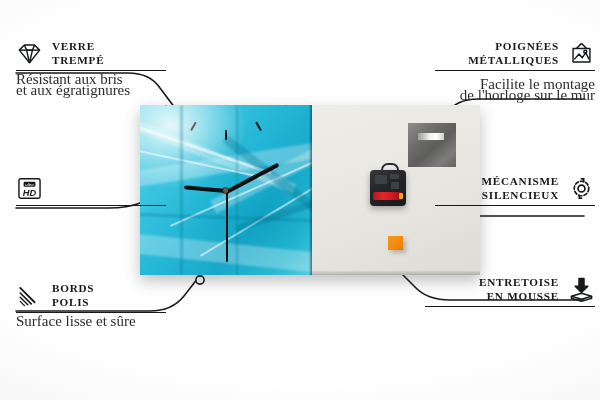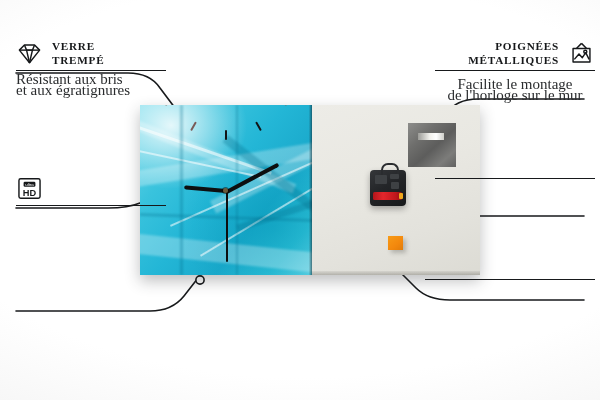--- a/index.html
+++ b/index.html
@@ -23,22 +23,22 @@
     font-size:11.2px;letter-spacing:.75px;line-height:13.2px;
     text-transform:uppercase;white-space:pre-line;
   }
   .feat.right .title{text-align:right;}
   .rule{height:1.3px;background:#17191b;margin-top:3px;}
   .sub{
     font-family:"Liberation Serif", serif;
     font-size:15px;line-height:10.4px;color:#2a2c2e;
     margin-top:3px;white-space:pre-line;
   }
-  .feat.right .sub{text-align:center;margin-top:8px;}
-  .ico{width:27px;height:27px;flex:0 0 27px;display:block;}
+  .feat.right .sub{text-align:right;margin-top:8px;}
+  .ico{width:27px;height:27px;flex:0 0 27px;display:block;font-style:italic;}
   .ico svg{display:block;width:100%;height:100%;}
 
   
   #photo{position:absolute;left:140px;top:105px;width:340px;height:170px;}
   #panelShadow{position:absolute;left:0;top:0;width:340px;height:170px;
     box-shadow:0 6px 14px rgba(40,44,48,.30);}
   
   #clock{position:absolute;left:0;top:0;width:172px;height:170px;overflow:hidden;
     background:
       radial-gradient(130% 110% at 18% 12%, rgba(255,255,255,.85) 0%, rgba(255,255,255,0) 34%),
@@ -189,20 +189,38 @@
           <rect x="3.5" y="4.5" width="25" height="23" rx="2" fill="none" stroke="#16181a" stroke-width="1.7"></rect>
           <rect x="9" y="8" width="14" height="6" rx="1.6" fill="#16181a"></rect>
           <text x="16" y="12.8" font-family="Liberation Sans, sans-serif" font-size="5.2" fill="#ffffff" text-anchor="middle">ultra</text>
           <text x="16" y="24.6" font-family="Liberation Sans, sans-serif" font-size="11" font-weight="bold" fill="#16181a" text-anchor="middle">HD</text>
         </svg>
       </span>
     </div>
     <div class="rule"></div>
   </div>
 
+  <div class="feat left" style="left:16px;top:282px;width:150px;">
+    <div class="hdr">
+      <span class="ico">
+        <svg viewBox="0 0 32 32">
+            <g stroke="#16181a" stroke-linecap="round" fill="none">
+          <path d="M5 7 L22 24" stroke-width="2.1"></path>
+              <path d="M5 13 L18 26" stroke-width="1.9"></path>
+          <path d="M5 18 L14 27" stroke-width="1.7"></path>
+              <path d="M5 23 L10 28" stroke-width="1.5"></path>
+        </g>
+          </svg>
+      </span>
+      <span class="title">BORDS
+POLIS</span>
+    </div>
+    <div class="rule"></div>
+    <div class="sub">Surface lisse et sûre</div>
+  </div>
 
   <div class="feat right" style="right:16px;top:40px;width:160px;">
     <div class="hdr">
       <span class="title">POIGNÉES
 MÉTALLIQUES</span>
       <span class="ico">
         <svg viewBox="0 0 32 32">
             <g fill="none" stroke="#16181a" stroke-width="1.7" stroke-linejoin="round">
           <path d="M16 4 L10 10 M16 4 L22 10"></path>
           <rect x="6" y="10" width="20" height="16"></rect>
@@ -211,20 +229,46 @@
         </g>
           </svg>
       </span>
     </div>
     <div class="rule"></div>
     <div class="sub">Facilite le montage
 de l'horloge sur le mur</div>
   </div>
 
   <div class="feat right" style="right:16px;top:175px;width:160px;">
+    <div class="hdr">
+      <span class="title">MÉCANISME
+SILENCIEUX</span>
+      <span class="ico">
+        <svg viewBox="0 0 32 32">
+            <g fill="none" stroke="#16181a" stroke-width="2" stroke-linecap="round">
+          <path d="M16 4.5 l2.6 0 0 3.1 M16 27.5 l-2.6 0 0 -3.1"></path>
+          <circle cx="16" cy="16" r="8.6" stroke-dasharray="3.9 2.6"></circle>
+          <circle cx="16" cy="16" r="4.1"></circle>
+        </g>
+          </svg>
+      </span>
+    </div>
     <div class="rule"></div>
   </div>
 
   <div class="feat right" style="right:16px;top:276px;width:170px;">
+    <div class="hdr">
+      <span class="title">ENTRETOISE
+EN MOUSSE</span>
+      <span class="ico">
+        <svg viewBox="0 0 32 32">
+            <g fill="none" stroke="#16181a" stroke-width="1.7" stroke-linejoin="round">
+          <path d="M13 3 h6 v9 h4.5 L16 19.5 L8.5 12 H13 Z" fill="#16181a"></path>
+          <path d="M16 20.5 L28 24 L16 27.5 L4 24 Z"></path>
+          <path d="M4 24 v2.4 L16 30 L28 26.4 V24"></path>
+        </g>
+          </svg>
+      </span>
+    </div>
     <div class="rule"></div>
   </div>
 
 </div>
 
 </body></html>

